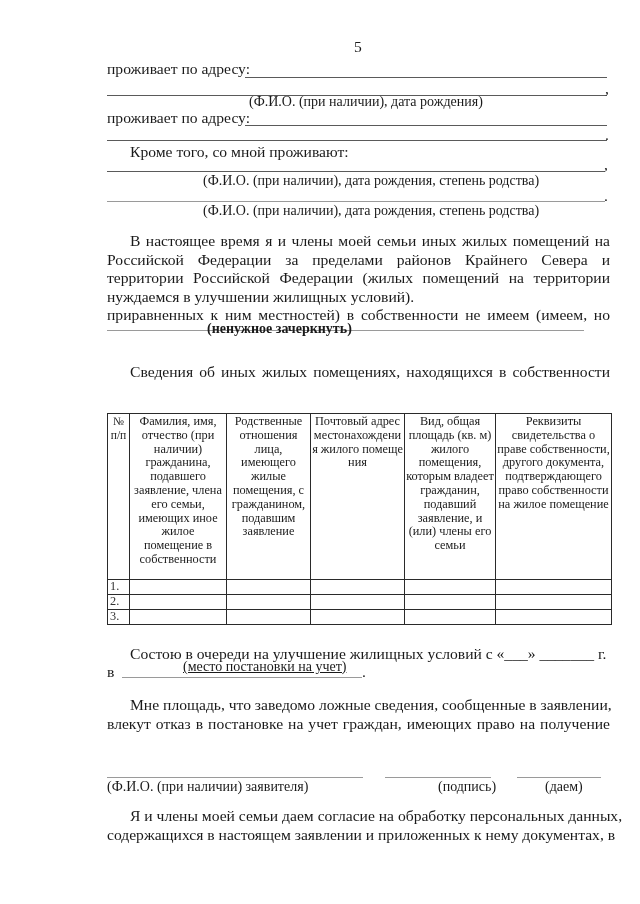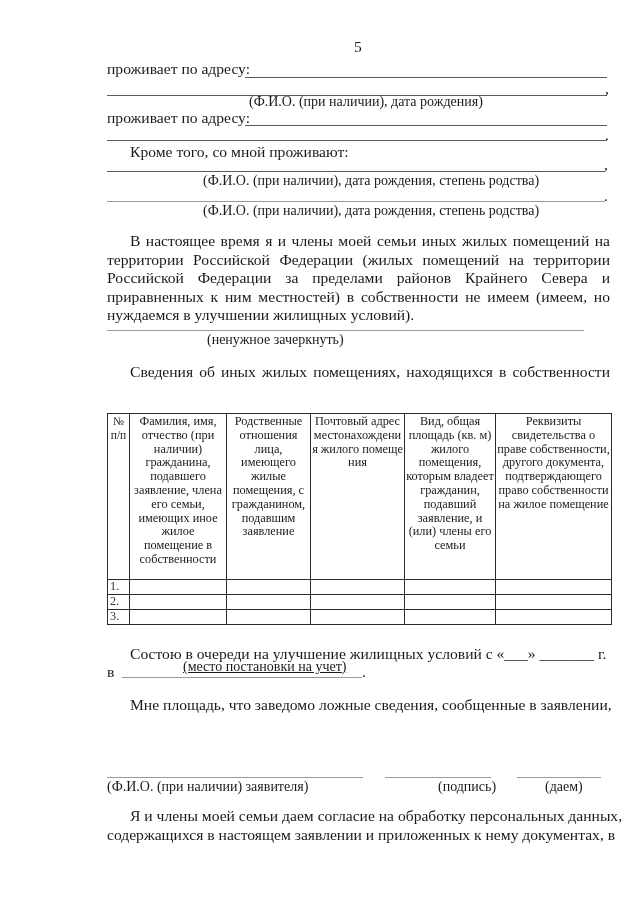--- a/index.html
+++ b/index.html
@@ -48,27 +48,27 @@
 <div class="abs t16" style="left:130px; top:143px;">Кроме того, со мной проживают:</div>
 <div class="line" style="left:107px; top:171px; width:498px;"></div>
 <div class="abs t16" style="left:604px; top:156px;">,</div>
 <div class="abs t12" style="left:203px; top:174px;">(Ф.И.О. (при наличии), дата рождения, степень родства)</div>
 <div class="lineg" style="left:107px; top:201px; width:498px;"></div>
 <div class="abs t16" style="left:604px; top:187px;">.</div>
 <div class="abs t12" style="left:203px; top:204px;">(Ф.И.О. (при наличии), дата рождения, степень родства)</div>
 
 <div class="para" style="top:232px;">
   <span class="row" style="padding-left:23px;">В настоящее время я и члены моей семьи иных жилых помещений на</span>
+  <span class="row">Российской Федерации за пределами районов Крайнего Севера и</span>
   <span class="row">территории Российской Федерации (жилых помещений на территории</span>
-  <span class="row">Российской Федерации за пределами районов Крайнего Севера и</span>
+  <span class="row last">нуждаемся в улучшении жилищных условий).</span>
   <span class="row">приравненных к ним местностей) в собственности не имеем (имеем, но</span>
-  <span class="row last">нуждаемся в улучшении жилищных условий).</span>
 </div>
 <div class="lineg" style="left:107px; top:330px; width:477px;"></div>
-<div class="abs t12" style="left:207px; top:333px;">(ненужное зачеркнуть)</div>
+<div class="abs t12" style="left:207px; top:322px;font-weight:bold;">(ненужное зачеркнуть)</div>
 
 <div class="para" style="top:363px;">
   <span class="row" style="padding-left:23px;">Сведения об иных жилых помещениях, находящихся в собственности</span>
 </div>
 
 <table class="props">
   <colgroup>
     <col style="width:22px">
     <col style="width:97px">
     <col style="width:84px">
@@ -119,20 +119,21 @@
   <span>_______</span>
   <span>г.</span>
 </div>
 <div class="abs t16" style="left:107px; top:663px;">в</div>
 <div class="lineg" style="left:122px; top:677px; width:240px;"></div>
 <div class="abs t16" style="left:362px; top:663px;">.</div>
 <div class="abs t12" style="left:183px; top:660px;text-decoration:underline;">(место постановки на учет)</div>
 
 <div class="para" style="top:696px;">
   <span class="row" style="padding-left:23px;">Мне площадь, что заведомо ложные сведения, сообщенные в заявлении,</span>
+  <span class="row">влекут отказ в постановке на учет граждан, имеющих право на получение</span>
 </div>
 
 <div class="lineg" style="left:107px; top:777px; width:256px;"></div>
 <div class="lineg" style="left:385px; top:777px; width:106px;"></div>
 <div class="lineg" style="left:517px; top:777px; width:84px;"></div>
 <div class="abs t12" style="left:107px; top:780px;">(Ф.И.О. (при наличии) заявителя)</div>
 <div class="abs t12" style="left:438px; top:780px;">(подпись)</div>
 <div class="abs t12" style="left:545px; top:780px;">(даем)</div>
 
 <div class="para" style="top:807px;">

